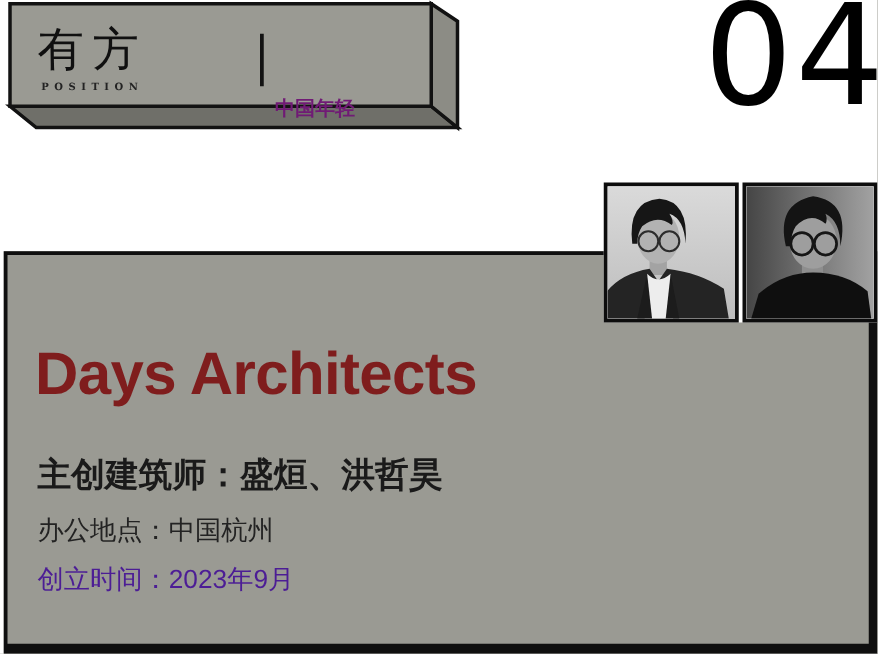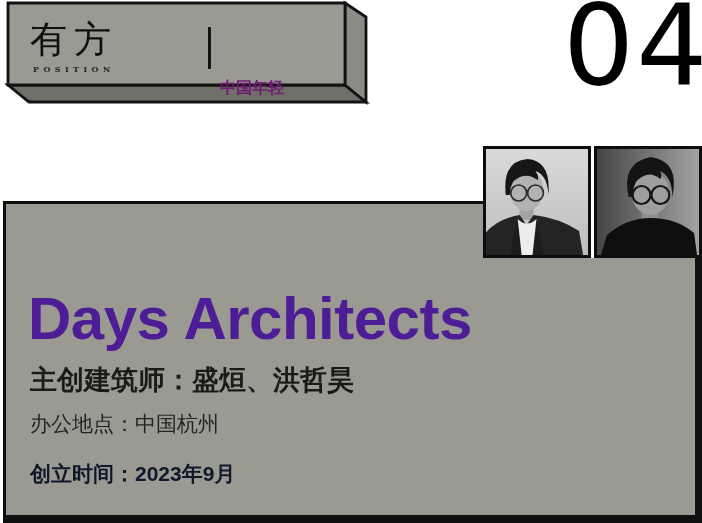--- a/index.html
+++ b/index.html
@@ -67,28 +67,28 @@
   
   .card {
     position: absolute; left: 3px; top: 201px; right: 0; bottom: 0;
     background: #9a9a93;
     border: solid #0f0f0f;
     border-width: 3px 7px 8px 3px;
     box-sizing: border-box;
     z-index: 2;
   }
   .card-title {
-    position: absolute; left: 22px; top: 82px;
-    font-size: 60px; line-height: 1.1; font-weight: 700;
-    letter-spacing: -0.5px; color: #4c1d95; white-space: nowrap;
+    position: absolute; left: 22px; top: 70px;
+    font-size: 48px; line-height: 1.1; font-weight: 700;
+    letter-spacing: -0.5px; color: #7f1d1d; white-space: nowrap;
   }
   .card-line { position: absolute; left: 24px; white-space: nowrap; }
   .line-architects { top: 158px; font-size: 27px; font-weight: 700; color: #1a1a1a; }
   .line-office    { top: 206px; font-size: 21px; font-weight: 400; color: #232323; }
-  .line-founded   { top: 256px; font-size: 21px; font-weight: 700; color: #0f172a; }
+  .line-founded   { top: 245px; font-size: 21px; font-weight: 400; color: #4c1d95; }
 </style>
 </head>
 <body>
 
 <div class="banner">
   <svg width="374" height="110" viewBox="0 0 374 110">
 
     <polygon points="8,85 345,85 366,102 29,102" fill="#6f6f69" stroke="#121212" stroke-width="2.8" stroke-linejoin="miter"></polygon>
 
     <polygon points="345,3 366,17 366,102 345,85" fill="#8c8c85" stroke="#121212" stroke-width="2.8" stroke-linejoin="miter"></polygon>

